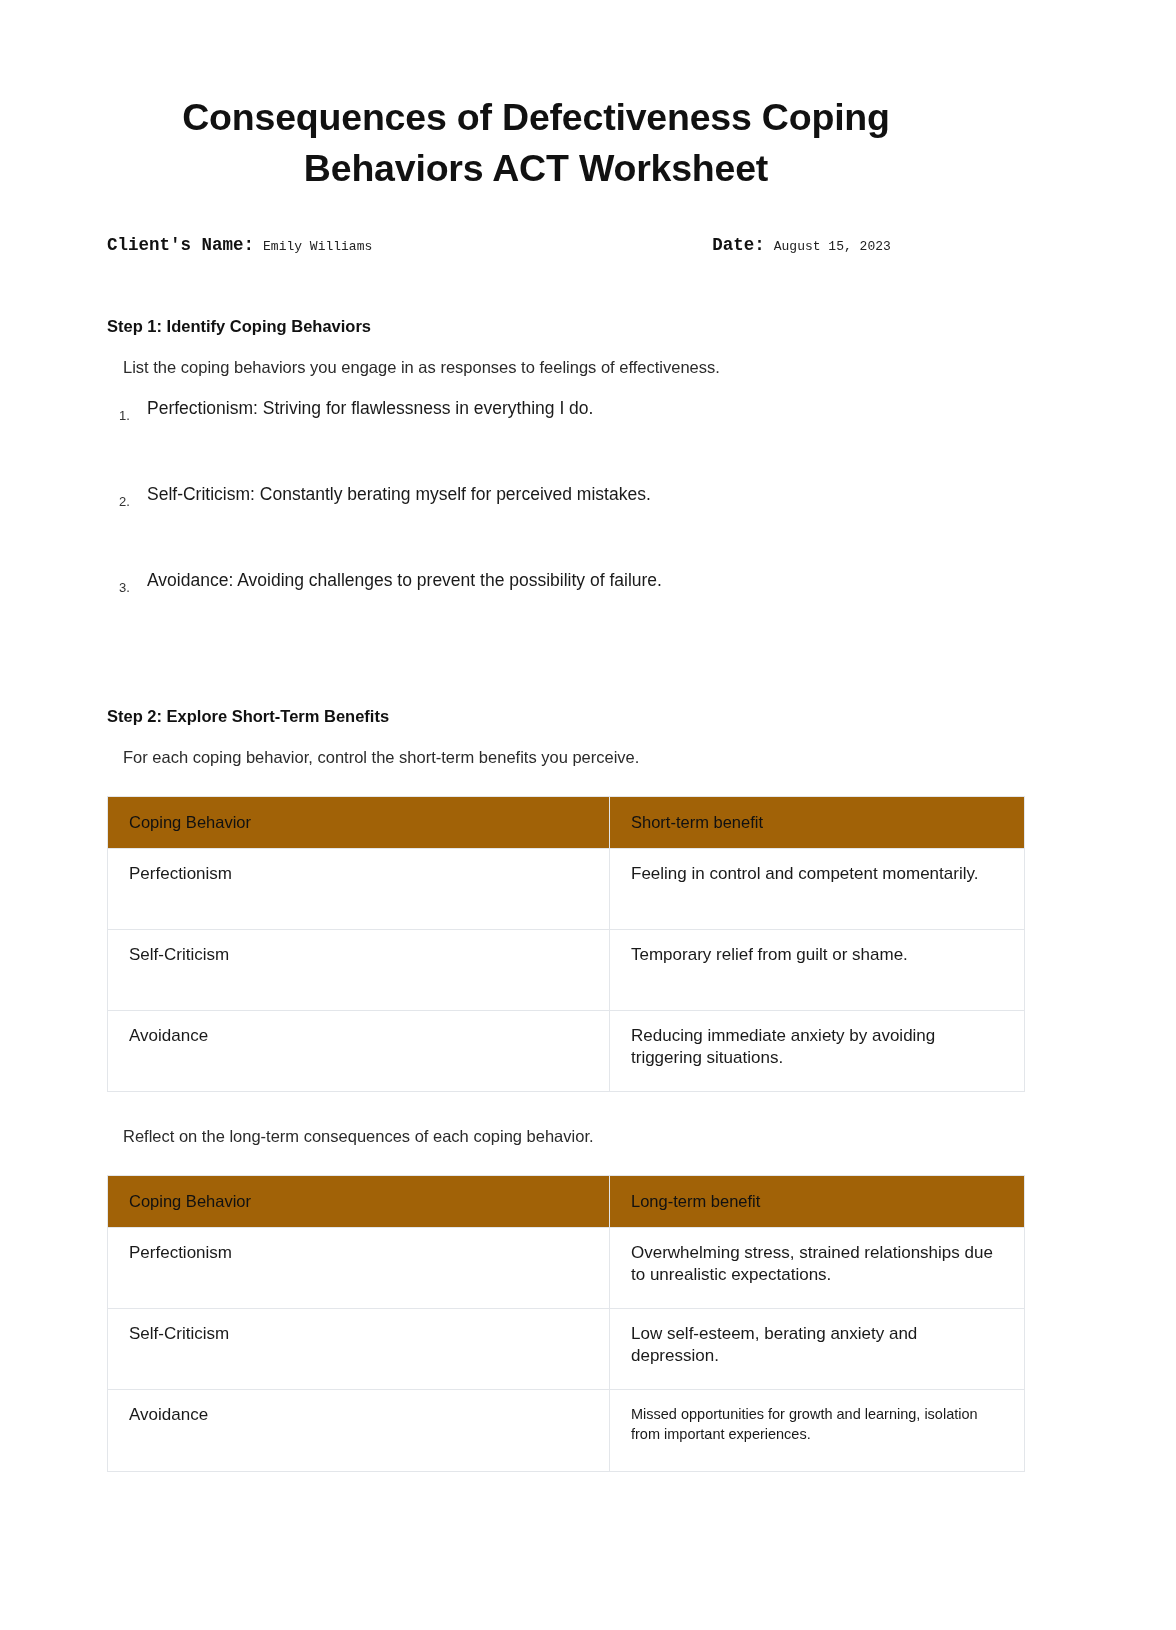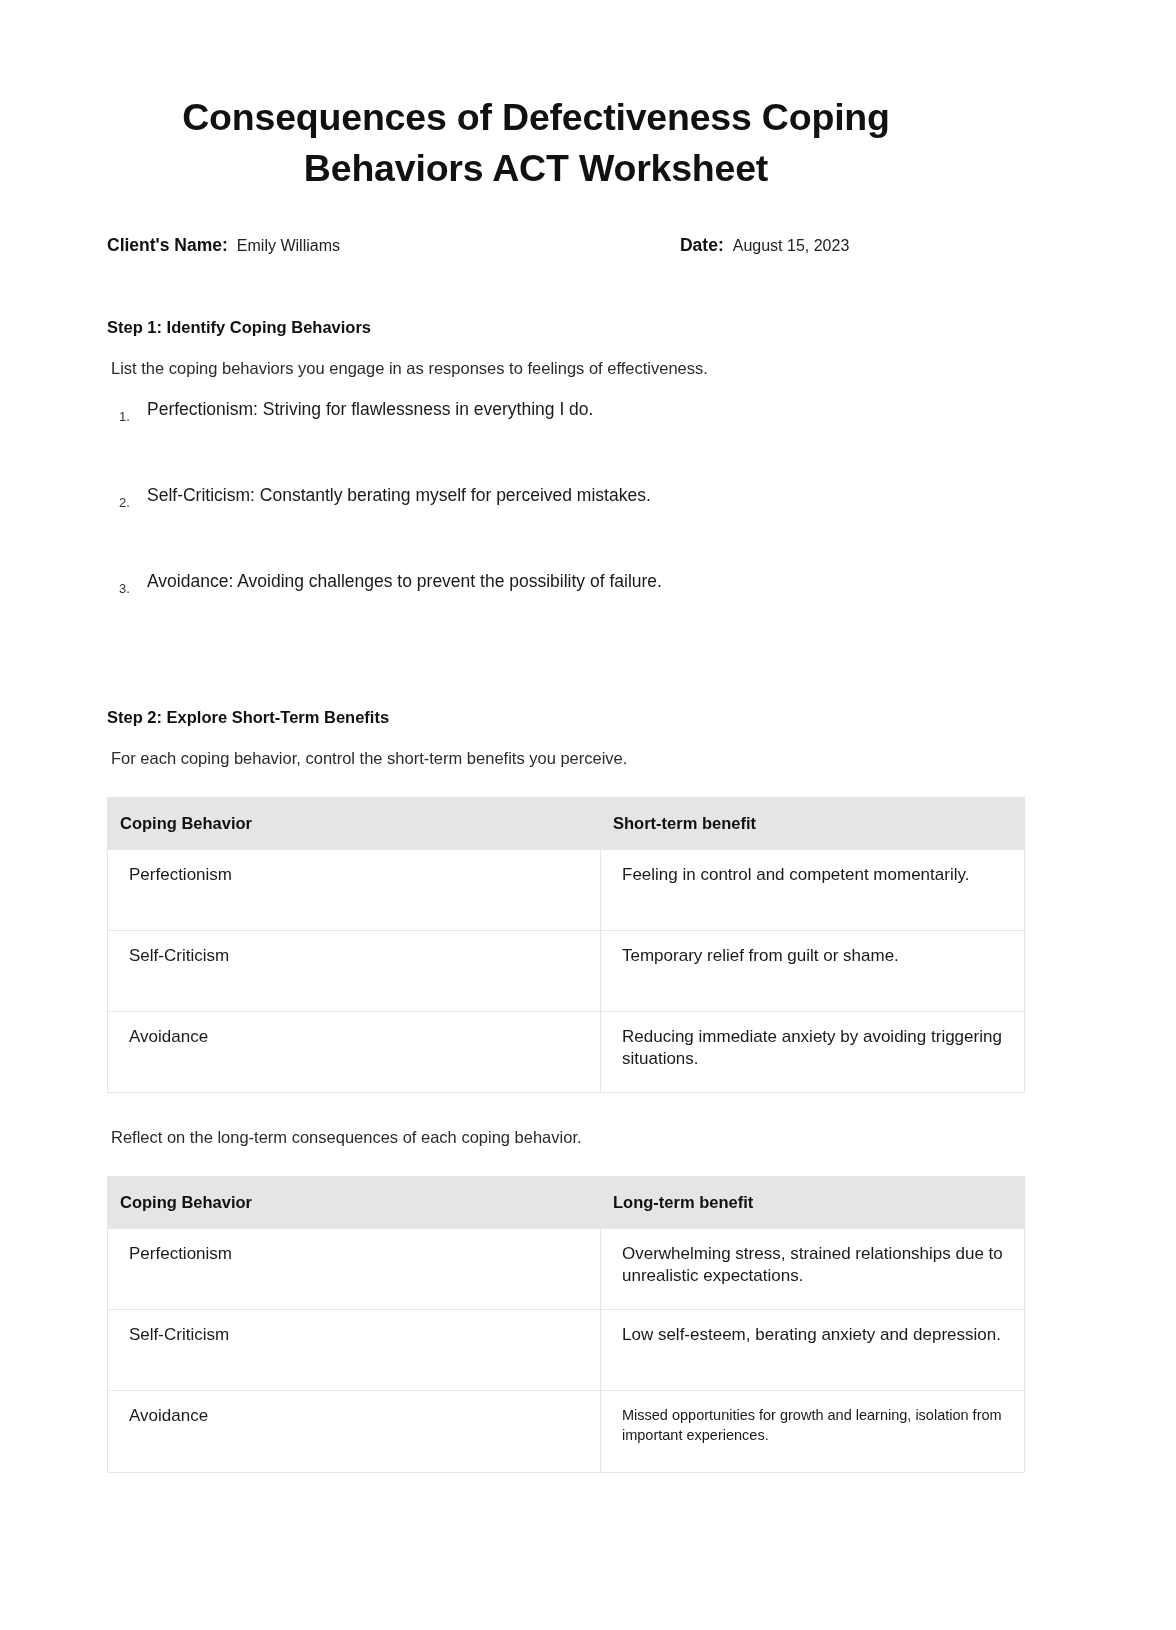--- a/index.html
+++ b/index.html
@@ -39,48 +39,49 @@
   
   .meta-row {
     display: flex;
     align-items: baseline;
     margin-top: 42px;
     font-size: 17px;
   }
   .meta-block {
     display: flex;
     align-items: baseline;
+    font-family: Liberation Mono, monospace;
   }
   .meta-block.date-block {
     margin-left: 340px;
   }
   .meta-label {
     font-size: 17.5px;
     font-weight: bold;
     color: #111111;
     white-space: nowrap;
   }
   .meta-value {
     margin-left: 9px;
-    font-size: 16px;
+    font-size: 13px;
     color: #222222;
     white-space: nowrap;
   }
 
   
   .step-heading {
     font-size: 16.5px;
     font-weight: bold;
     color: #111111;
     margin: 0;
   }
   .step-desc {
     font-size: 16.5px;
     color: #2b2b2b;
-    margin: 4px;
+    margin: 16px;
   }
 
   .section-step1 { margin-top: 62px; }
   .section-step1 .step-desc { margin-top: 22px; }
 
   
   .behavior-list {
     list-style: none;
     margin: 0;
     padding: 0;
@@ -118,25 +119,25 @@
     table-layout: fixed;
     border: 1px solid #e3e6ea;
   }
   .benefit-table th,
   .benefit-table td {
     border: 1px solid #e3e6ea;
     text-align: left;
     vertical-align: top;
   }
   .benefit-table thead th {
-    background: #e5e5e5;
+    background: #a16207;
     font-size: 16.5px;
-    font-weight: bold;
-    color: #111111;
-    padding: 16px 20px 16px 12px;
+    font-weight: normal;
+    color: #111111;
+    padding: 16px 20px 16px 21px;
   }
   .benefit-table thead th.col-behavior { width: 460px; }
   .benefit-table tbody td {
     font-size: 17px;
     color: #1a1a1a;
     padding: 14px 20px 8px 21px;
     line-height: 1.3;
   }
   .benefit-table tbody td.small-text {
     font-size: 14.5px;

